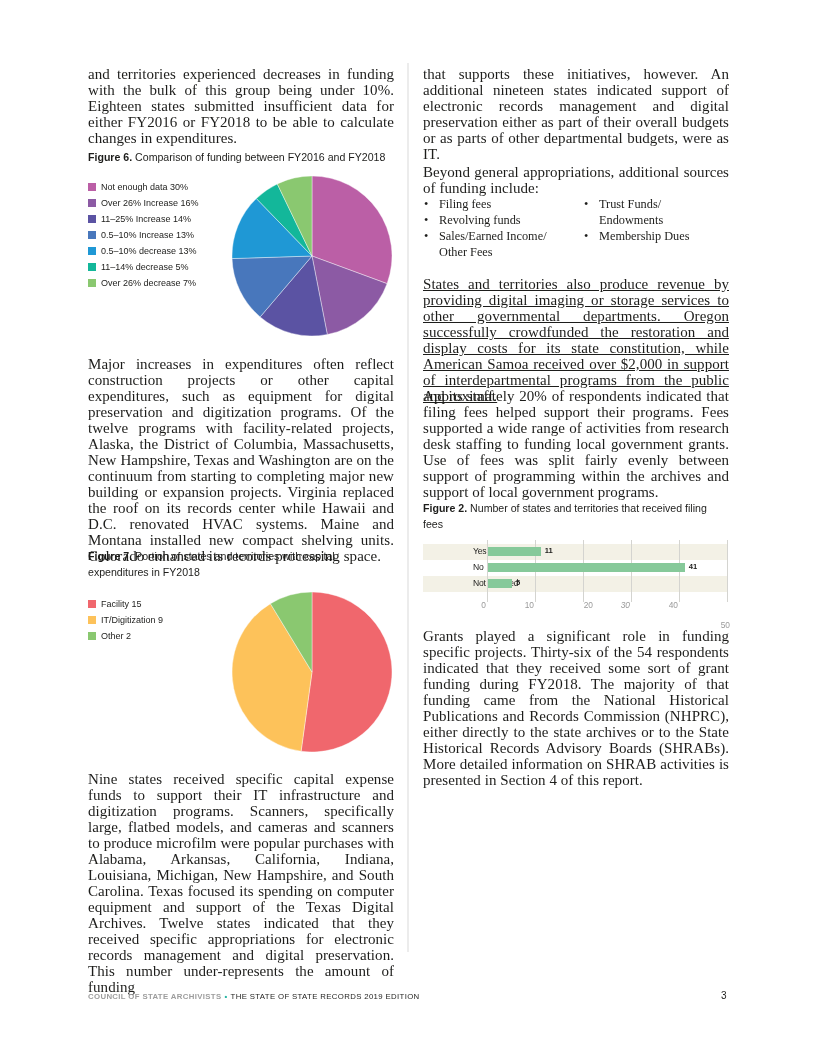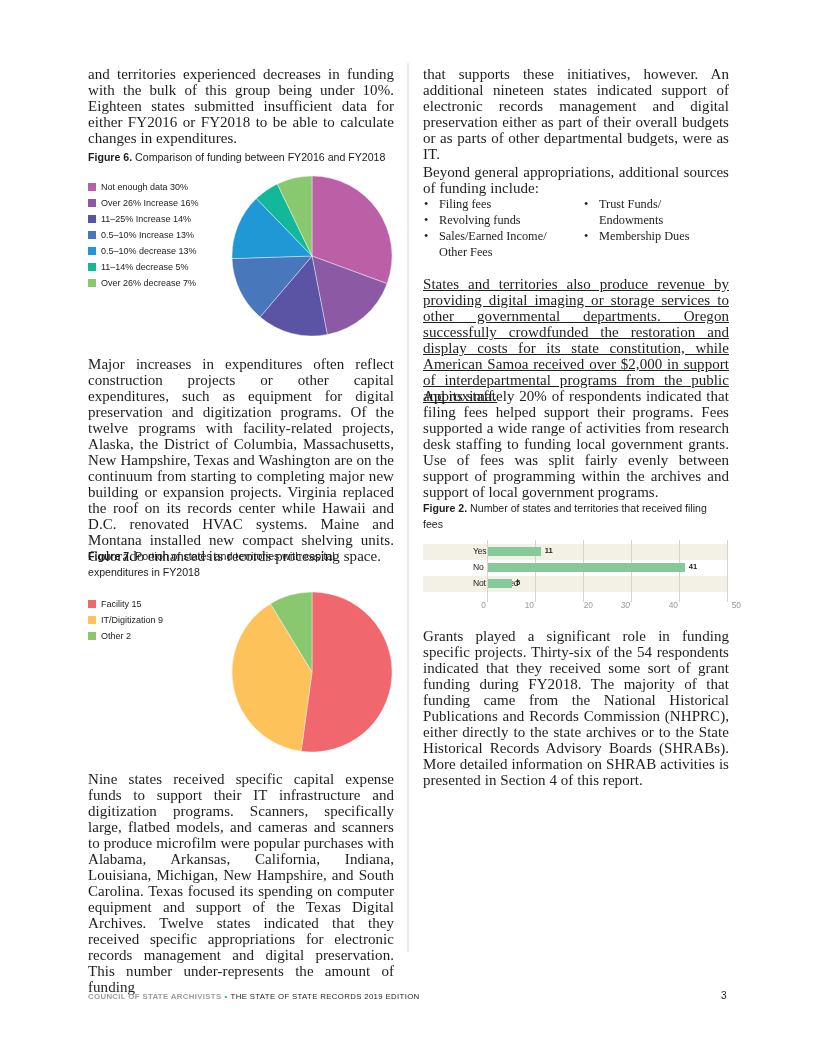--- a/index.html
+++ b/index.html
@@ -149,21 +149,21 @@
     <div class="tick" style="left: 63px;">0</div>
     <div class="gridline" style="left: 112px;"></div>
     <div class="tick" style="left: 111px;">10</div>
     <div class="gridline" style="left: 160px;"></div>
     <div class="tick" style="left: 170px;">20</div>
     <div class="gridline" style="left: 208px;"></div>
     <div class="tick" style="left: 207px; font-style: italic;">30</div>
     <div class="gridline" style="left: 256px;"></div>
     <div class="tick" style="left: 255px;">40</div>
     <div class="gridline" style="left: 304px;"></div>
-    <div class="tick" style="left: 318px;">50</div>
+    <div class="tick" style="left: 307px; margin-top: 20px;">50</div>
     <div class="bar-label" style="top: 6px;">Yes</div>
     <div class="bar" style="left: 65px; top: 7px; width: 52.8px; background: rgb(134, 201, 154);"></div>
     <div class="bar-value" style="left: 121.8px; top: 6px;">11</div>
     <div class="bar-label" style="top: 22px;">No</div>
     <div class="bar" style="left: 65px; top: 23px; width: 196.8px; background: rgb(134, 201, 154);"></div>
     <div class="bar-value" style="left: 265.8px; top: 22px;">41</div>
     <div class="bar-label" style="top: 38px;">Not reported</div>
     <div class="bar" style="left: 65px; top: 39px; width: 24px; background: rgb(134, 201, 154);"></div>
     <div class="bar-value" style="left: 93px; top: 38px;">5</div>
   </div>

